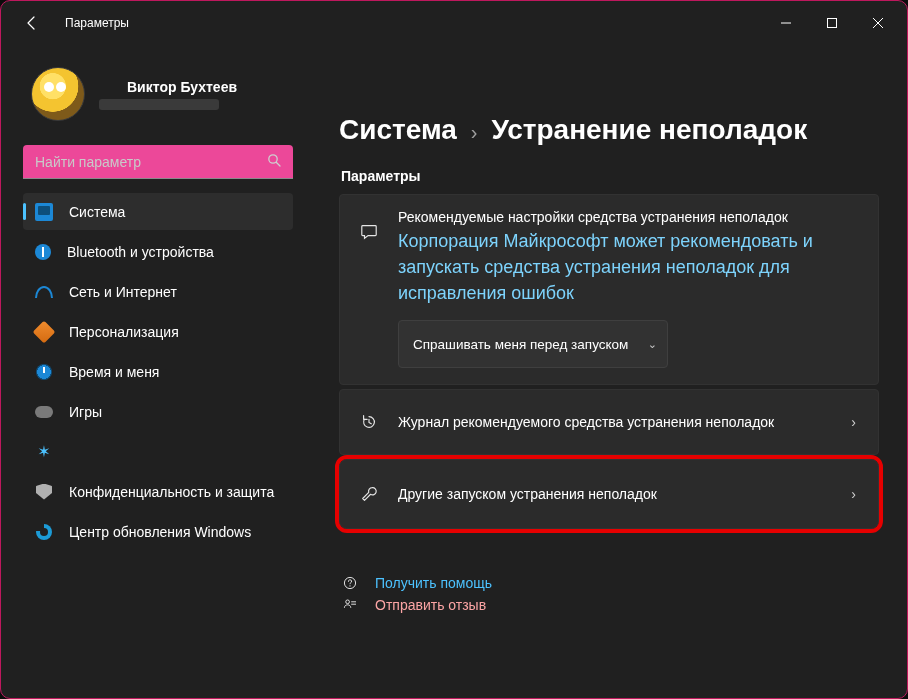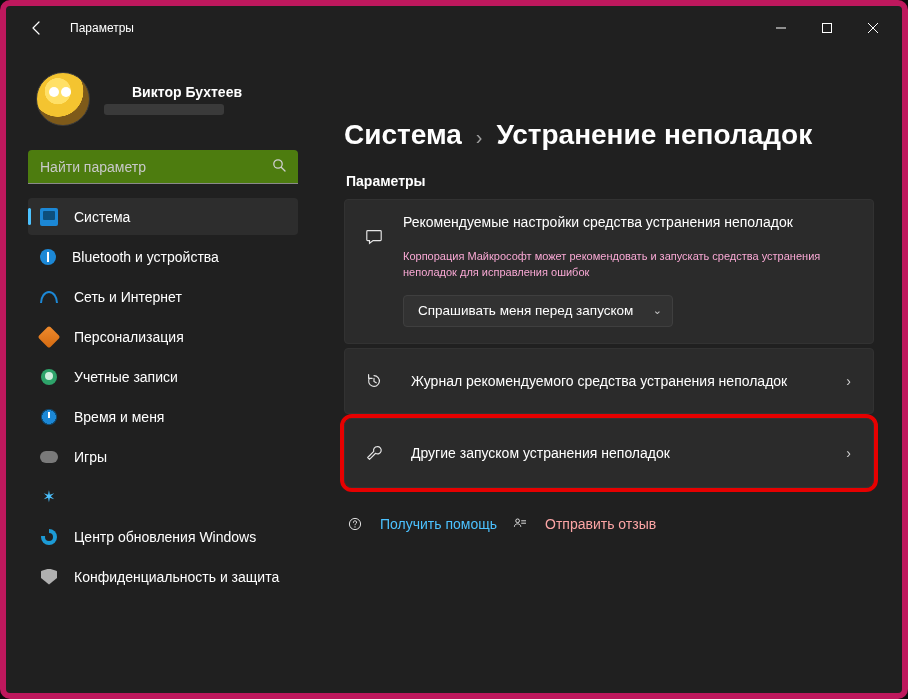--- a/index.html
+++ b/index.html
@@ -1,20 +1,20 @@
 <!DOCTYPE html>
 <html><head>
 <meta charset="utf-8">
 <style>
   * { box-sizing: border-box; margin: 0; padding: 0; font-family: "Segoe UI", sans-serif; }
   body { background: #0b0b0b; display: flex; align-items: flex-start; justify-content: flex-start; }
   .window {
     width: 908px; height: 699px;
     background: #202020;
-    border: 6px solid #be185d;
+    border: 1px solid #be185d;
     border-radius: 10px;
     position: relative;
     overflow: hidden;
     color: #ffffff;
   }
   .titlebar {
     height: 44px;
     display: flex; align-items: center;
     padding: 0 6px 0 14px;
   }
@@ -47,21 +47,21 @@
   .user-text { margin-left: 14px; }
   .user-name { font-size: 14px; font-weight: 600; color: #fff; padding-left: 28px; }
   .user-email {
     font-size: 12px; color: #3a3a3a;
     background: #3a3a3a; border-radius: 3px;
     width: 120px; height: 11px; margin-top: 4px;
   }
 
   .search-box {
     height: 34px; display: flex; align-items: center;
-    background: #4d7c0f; border-bottom: 1px solid #8a8a8a;
+    background: #ec4899; border-bottom: 1px solid #8a8a8a;
     border-radius: 4px 4px 0 0; padding: 0 12px; margin: 4px 4px 14px 4px;
   }
   .search-box input {
     flex: 1; background: transparent; border: none; outline: none;
     color: #fff; font-size: 14px;
   }
   .search-box input::placeholder { color: #c9c9c9; }
   .search-icon { color: #cfcfcf; font-size: 14px; }
 
   .nav { display: flex; flex-direction: column; gap: 3px; padding: 0 4px; }
@@ -104,27 +104,27 @@
   .bc-parent { font-size: 28px; font-weight: 600; color: #ffffff; }
   .bc-sep { font-size: 20px; color: #a0a0a0; }
   .bc-current { font-size: 28px; font-weight: 600; color: #ffffff; margin-top: 43px; }
   .section-label { font-size: 14px; font-weight: 600; margin: 22px 0 10px 2px; }
 
   .card {
     background: #2b2b2b; border: 1px solid #323232;
     border-radius: 4px; padding: 14px 20px 16px 18px;
     display: flex; gap: 18px; align-items: flex-start;
   }
-  .card + .card-row, .card-row + .card-row { margin-top: 4px; gap: 8px; }
+  .card + .card-row, .card-row + .card-row { margin-top: 4px; }
   .card-icon { width: 22px; display:flex; justify-content:center; padding-top:14px; color:#e6e6e6; flex:none }
   .card-body { flex: 1; }
   .card-title { font-size: 14px; color: #ffffff; }
-  .card-desc  { font-size: 11px; color: #f9a8d4; margin-top: 19px; line-height: 1.45; }
+  .card-desc  { font-size: 18px; color: #7dd3fc; margin-top: 3px; line-height: 1.45; }
   .dropdown {
-    margin-top: 14px; height: 32px; min-width: 270px; width: 270px;
+    margin-top: 14px; height: 48px; min-width: 270px; width: 270px;
     background: #323232; border: 1px solid #3f3f3f; border-radius: 4px;
     display: inline-flex; align-items: center; padding: 0 10px 0 14px;
     font-size: 13.5px; color: #ffffff; justify-content: space-between;
   }
   .dropdown .chev { font-size: 11px; color: #c8c8c8; }
 
   .card-row {
     background: #2b2b2b; border: 1px solid #323232;
     border-radius: 4px; height: 66px;
     display: flex; align-items: center; padding: 0 22px 0 18px;
@@ -134,21 +134,21 @@
   .card-row .row-label { font-size: 14px; flex: 1; color:#ffffff; }
   .card-row .row-chev { font-size: 14px; color: #cfcfcf; }
   .highlighted {
     outline: 4px solid #e60000;
     outline-offset: 0;
     border-radius: 8px;
     margin-top: 16px;
     height: 70px;
   }
 
-  .footer-links { margin-top: 28px; display: flex; flex-direction: row; gap: 14px; padding-left: 2px; }
+  .footer-links { margin-top: 46px; display: flex; flex-direction: column; gap: 6px; padding-left: 2px; }
   .flink { display: flex; align-items: center; gap: 16px; font-size: 14px; }
   .flink .lbl-accent { color: #4cc2ff; }
   .flink .lbl-plain  { color: #fca5a5; }
   .sm-icon{ width:18px; display:inline-flex; justify-content:center; color:#e6e6e6; }
 </style>
 </head>
 <body>
 
 <div class="window">
 
@@ -216,50 +216,44 @@
             <span>Сеть и Интернет</span>
           </div>
         <div class="nav-item">
             <span class="nav-icon">
               <span class="ic-pers"></span>
             </span>
             <span>Персонализация</span>
           </div>
         <div class="nav-item">
             <span class="nav-icon">
-              <span class="ic-acct"></span>
-            </span>
-            <span>Учетные записи</span>
-          </div>
-        <div class="nav-item">
-            <span class="nav-icon">
               <span class="ic-time"></span>
             </span>
             <span>Время и меня</span>
           </div>
         <div class="nav-item">
             <span class="nav-icon">
               <span class="ic-game"></span>
             </span>
             <span>Игры</span>
           </div>
         <div class="nav-item">
             <span class="nav-icon ic-access">✶</span>
           </div>
         <div class="nav-item">
             <span class="nav-icon">
+              <span class="ic-priv"></span>
+            </span>
+            <span>Конфиденциальность и защита</span>
+          </div>
+        <div class="nav-item">
+            <span class="nav-icon">
               <span class="ic-upd"></span>
             </span>
             <span>Центр обновления Windows</span>
-          </div>
-        <div class="nav-item">
-            <span class="nav-icon">
-              <span class="ic-priv"></span>
-            </span>
-            <span>Конфиденциальность и защита</span>
           </div>
       </div>
     </div>
 
     <div class="main">
       <div class="breadcrumb">
         <span class="bc-parent">Система</span>
         <span class="bc-sep">›</span>
         <span class="bc-current">Устранение неполадок</span>
       </div>

